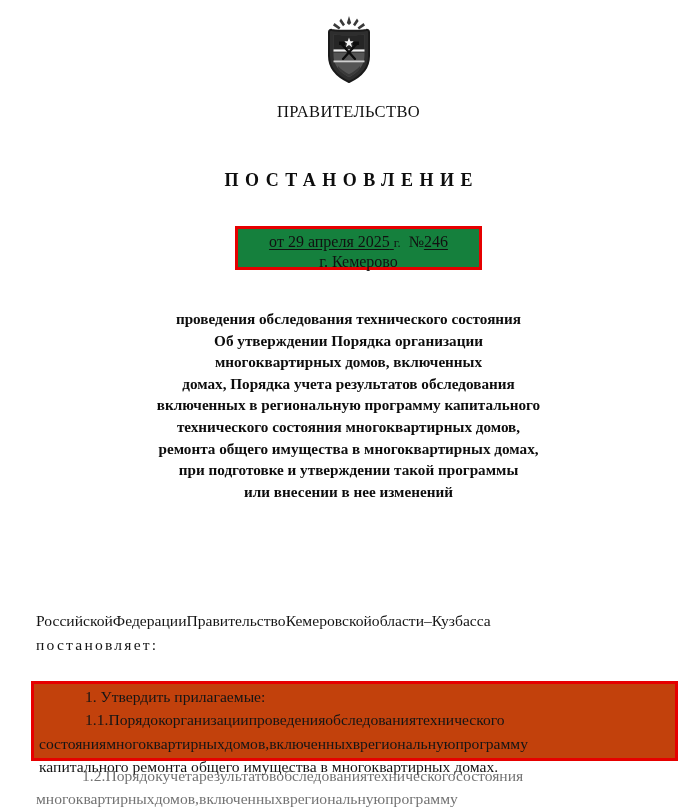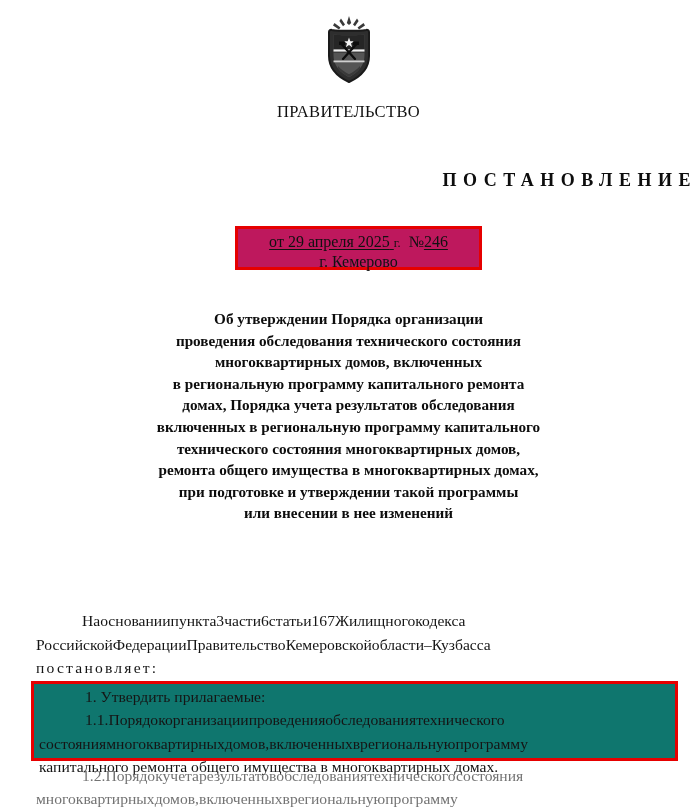--- a/index.html
+++ b/index.html
@@ -54,38 +54,38 @@
     color: #111111;
     white-space: nowrap;
   }
 
   
   .decree-title {
     position: absolute;
     left: 0;
     top: 170px;
     width: 697px;
-    text-align: right;
+    text-align: center;
     font-size: 18px;
     font-weight: bold;
     letter-spacing: 6.5px;
     text-indent: 6.5px;
     color: #0d0d0d;
   }
 
   
   .date-box {
     position: absolute;
     left: 235px;
     top: 226px;
     width: 247px;
     height: 44px;
     border: 3px solid #e60000;
     box-sizing: border-box;
-    background: #be185d;
+    background: #15803d;
   }
   .date-line {
     position: absolute;
     left: 0;
     top: 3px;
     width: 100%;
     text-align: center;
     font-size: 16px;
     line-height: 20px;
     white-space: nowrap;
@@ -155,21 +155,21 @@
 
   
   .clause-box {
     position: absolute;
     left: 31px;
     top: 681px;
     width: 647px;
     height: 80px;
     border: 3px solid #e60000;
     box-sizing: border-box;
-    background: #0f766e;
+    background: #c2410c;
   }
   .clause-inner {
     position: absolute;
     left: 5px;
     top: 1px;
     width: 627px;
     font-size: 15.6px;
     line-height: 23.3px;
     color: #151515;
   }
@@ -255,34 +255,32 @@
   <div class="decree-title">ПОСТАНОВЛЕНИЕ</div>
 
   <div class="date-box">
     <div class="date-line">
       <span class="u">от 29 апреля 2025</span><span class="u">&nbsp;</span><span class="sm">г.</span>&nbsp;&nbsp;<span>№</span><span class="u">246</span>
     </div>
     <div class="city-line">г. Кемерово</div>
   </div>
 
   <div class="doc-title">
+    <span class="tl">проведения обследования технического состояния</span>
     <span class="tl">Об утверждении Порядка организации</span>
-    <span class="tl">проведения обследования технического состояния</span>
     <span class="tl">многоквартирных домов, включенных</span>
-    <span class="tl">в региональную программу капитального ремонта</span>
     <span class="tl">домах, Порядка учета результатов обследования</span>
     <span class="tl">включенных в региональную программу капитального</span>
     <span class="tl">технического состояния многоквартирных домов,</span>
     <span class="tl">ремонта общего имущества в многоквартирных домах,</span>
     <span class="tl">при подготовке и утверждении такой программы</span>
     <span class="tl">или внесении в нее изменений</span>
   </div>
 
   <div class="body-intro">
-    <span class="ln just ind"><span>На</span><span>основании</span><span>пункта</span><span>3</span><span>части</span><span>6</span><span>статьи</span><span>167</span><span>Жилищного</span><span>кодекса</span></span>
     <span class="ln just"><span>Российской</span><span>Федерации</span><span>Правительство</span><span>Кемеровской</span><span>области</span><span>–</span><span>Кузбасса</span></span>
     <span class="ln spaced">постановляет:</span>
   </div>
 
   <div class="clause-box">
     <div class="clause-inner">
       <span class="ln" style="padding-left:46px;">1. Утвердить прилагаемые:</span>
       <span class="ln just ind"><span>1.1.</span><span>Порядок</span><span>организации</span><span>проведения</span><span>обследования</span><span>технического</span></span>
       <span class="ln just"><span>состояния</span><span>многоквартирных</span><span>домов,</span><span>включенных</span><span>в</span><span>региональную</span><span>программу</span></span>
       <span class="ln">капитального ремонта общего имущества в многоквартирных домах.</span>

